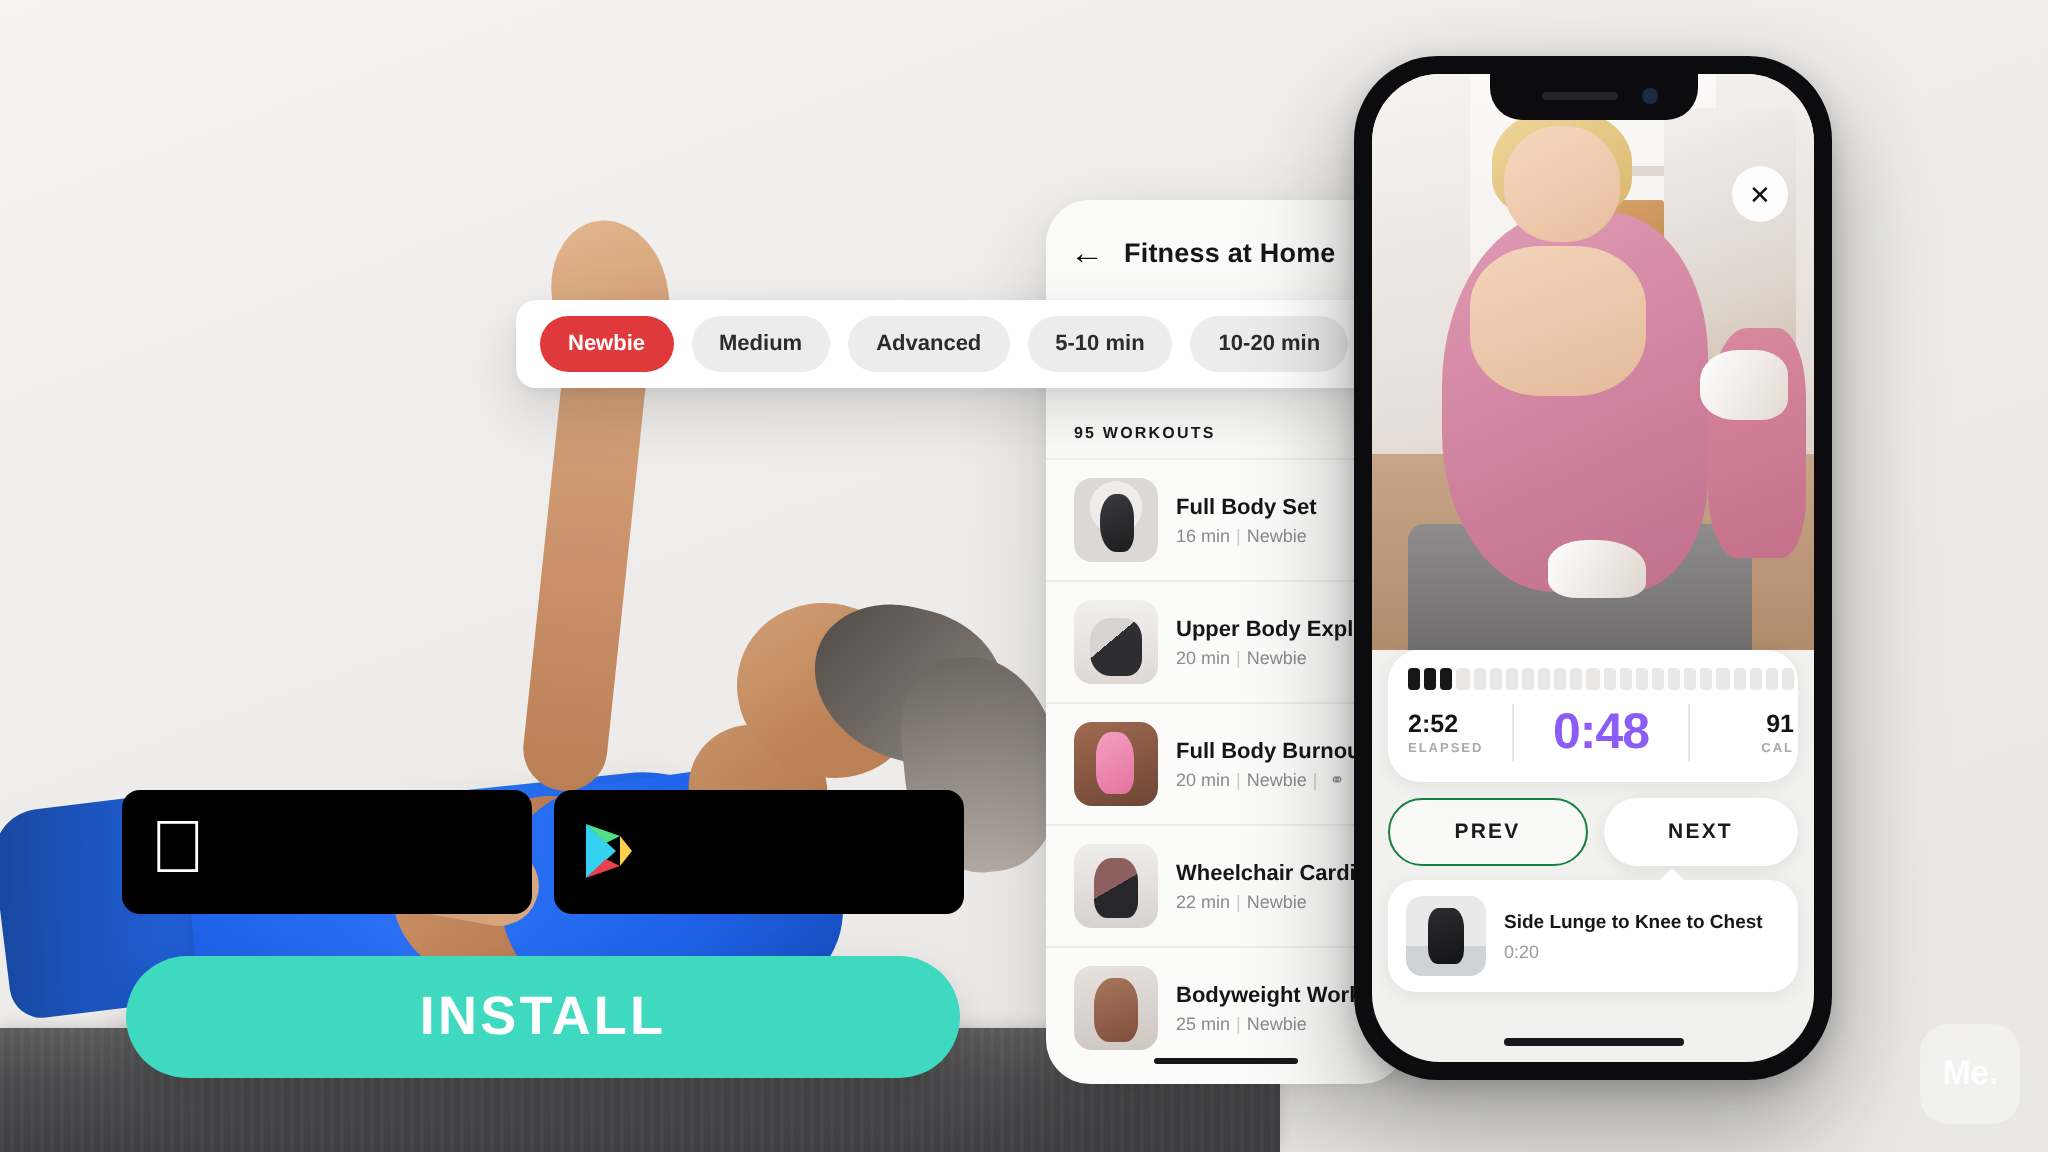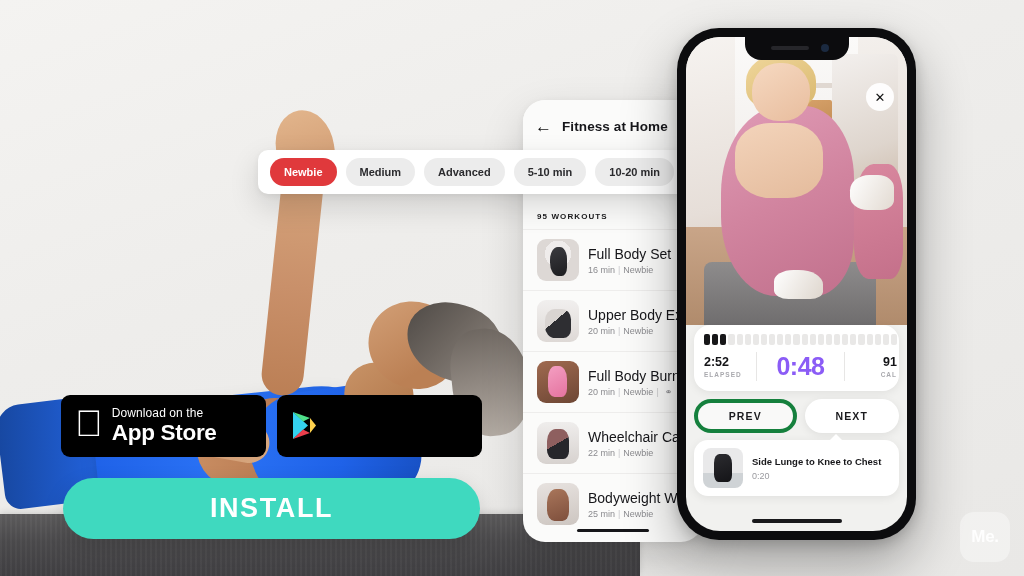--- a/index.html
+++ b/index.html
@@ -76,21 +76,21 @@
 
   .lc-count { font-size:8px; font-weight:800; letter-spacing:1.1px; color:#1a1a1c;
     padding:12px 0 8px 14px; }
 
   .w-row { display:flex; align-items:center; gap:9px; padding:7px 10px 7px 14px;
     border-top:1px solid #eeedec; height:61px; }
   .w-row:first-of-type { border-top:none; }
   .w-thumb { width:42px; height:42px; border-radius:9px; flex:none;
     background:#e8e6e4; overflow:hidden; position:relative; }
   .w-meta { min-width:0; }
-  .w-name { font-size:14px; font-weight:400; color:#16161a; white-space:nowrap; }
+  .w-name { font-size:11px; font-weight:700; color:#16161a; white-space:nowrap; }
   .w-sub { font-size:9px; color:#8b8b8f; margin-top:3px; white-space:nowrap; }
   .w-sep { color:#c9c9cc; margin:0 3px; }
   .w-link { color:#8b8b8f; margin-left:3px; }
 
   .lc-homebar { position:absolute; left:50%; transform:translateX(-50%); bottom:10px;
     width:72px; height:3.5px; background:#17171a; border-radius:3px; }
 
   
   .th1 { background:radial-gradient(circle at 50% 35%,#efeceb 0 38%,#ddd8d5 38% 100%); }
   .th1:after{content:"";position:absolute;left:30%;top:18%;width:42%;height:70%;
@@ -181,21 +181,21 @@
   .tval { font-size:12.5px; font-weight:700; color:#141417; }
   .tlab { font-size:6.5px; font-weight:700; letter-spacing:1px; color:#a9a9ae; margin-top:2px; }
   .tmain { flex:1; text-align:center; font-size:25px; font-weight:700; color:#8b5cf6;
     letter-spacing:-.5px; border-left:1px solid #e7e6e5; border-right:1px solid #e7e6e5; }
 
   
   .navrow { position:absolute; left:8px; right:8px; top:362px; display:flex; gap:8px; }
   .nbtn { flex:1; height:34px; border-radius:17px; display:flex; align-items:center;
     justify-content:center; font-size:10.5px; font-weight:700; letter-spacing:1.1px;
     color:#1b1b1e; cursor:pointer; }
-  .nbtn.ghost { background:rgba(255,255,255,.55); border:4px solid #15803d; }
+  .nbtn.ghost { background:rgba(255,255,255,.55); border:1px solid #15803d; }
   .nbtn.solid { background:#fff; box-shadow:0 2px 8px rgba(0,0,0,.08); }
 
   
   .necard { position:absolute; left:8px; right:8px; top:403px; height:56px;
     background:#fff; border-radius:14px; box-shadow:0 2px 10px rgba(0,0,0,.07);
     display:flex; align-items:center; gap:9px; padding:0 9px; }
   .necard:before { content:""; position:absolute; right:56px; top:-6px;
     border-left:7px solid transparent; border-right:7px solid transparent;
     border-bottom:7px solid #fff; }
   .ne-thumb { width:40px; height:40px; border-radius:8px; flex:none; position:relative;
@@ -396,24 +396,20 @@
         <div class="ne-time">0:20</div>
       </div>
     </div>
 
     <div class="ph-homebar"></div>
   </div>
 </div>
 
 <div class="badge" id="badge-apple">
   <span class="apple-glyph"></span>
-  <span class="bd-txt">
-    <span class="bd-small" style="display:block">Download on the</span>
-    <span class="bd-big" style="display:block">App Store</span>
-  </span>
 </div>
 
 <div class="badge" id="badge-google">
   <span class="play-glyph">
     <svg width="26" height="30" viewBox="0 0 26 30">
       <polygon points="2,1 17,14.5 2,28" fill="#34d2f0"></polygon>
       <polygon points="2,1 17,14.5 2,28" fill="none"></polygon>
       <polygon points="2,1 12,10.5 19,7" fill="#4fe08a"></polygon>
       <polygon points="2,28 12,18.5 19,22" fill="#ea3f4d"></polygon>
       <polygon points="19,7 25,14.5 19,22" fill="#ffd24d"></polygon>

